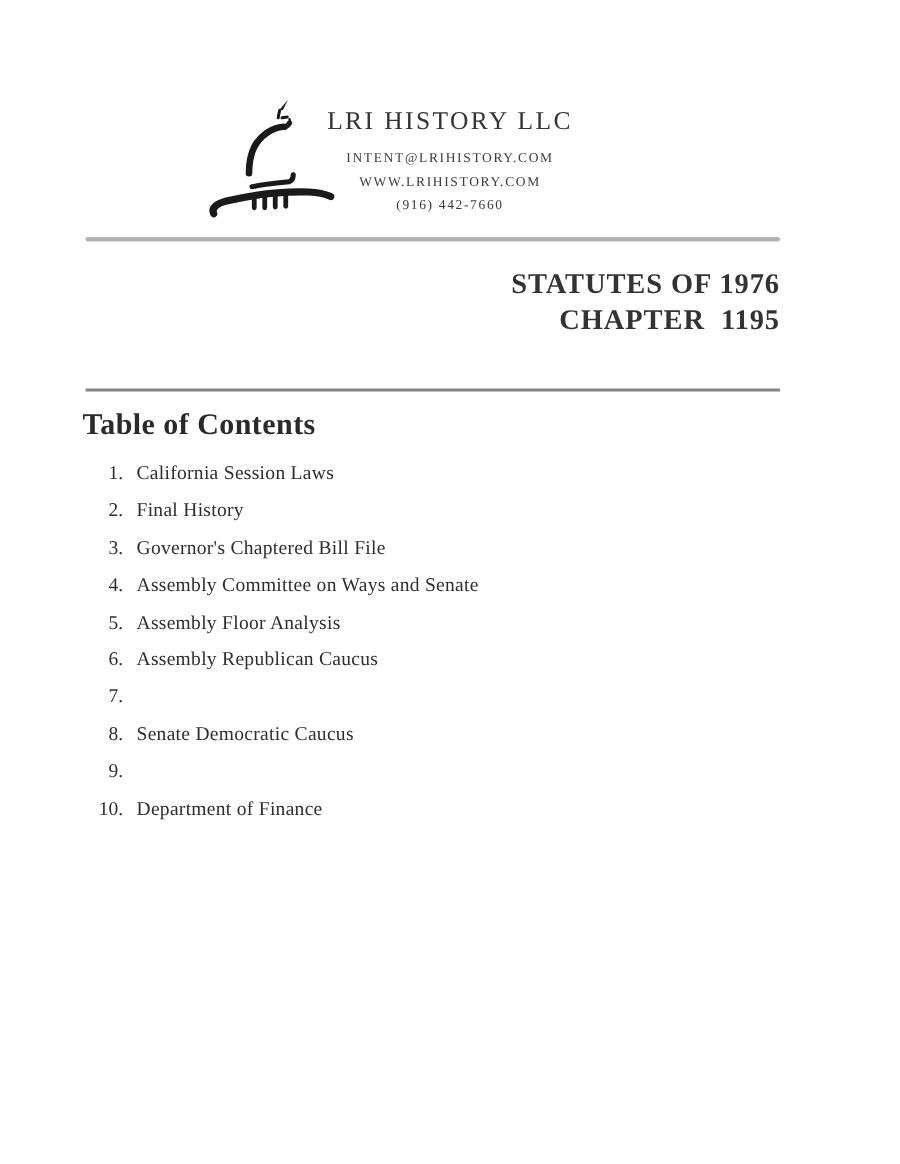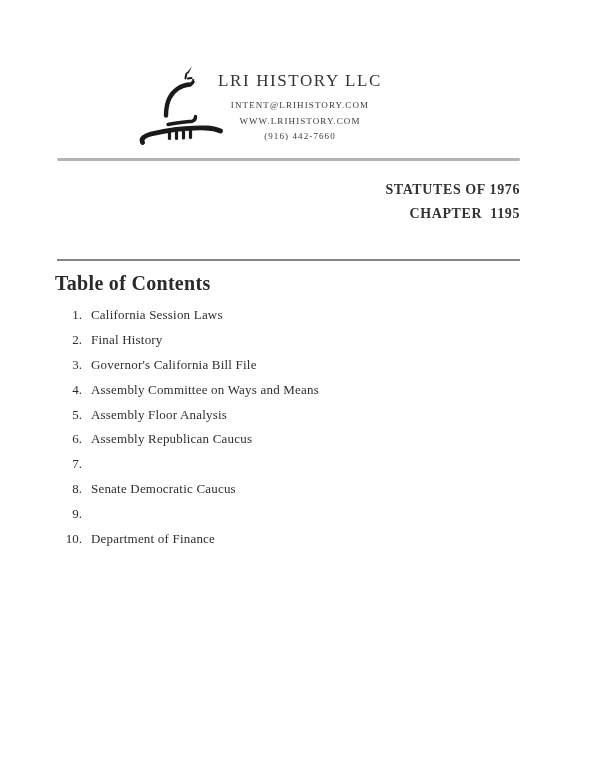--- a/index.html
+++ b/index.html
@@ -46,21 +46,21 @@
     position: absolute; top: 259px; left: 57px;
     width: 463px; height: 2px;
     background: #858585;
   }
 
   
   .statutes {
     position: absolute; top: 178px; right: 80px;
     text-align: right;
     font-weight: bold;
-    font-size: 14px;
+    font-size: 19px;
     line-height: 24px;
     letter-spacing: 0.6px;
     color: #333333;
   }
   .statutes div { white-space: pre; }
 
   
   .toc-heading {
     position: absolute; top: 272px; left: 55px;
     font-size: 20px;
@@ -138,25 +138,25 @@
     <li class="toc-item">
       <span class="toc-num">1.</span>
       <span class="toc-label">California Session Laws</span>
     </li>
     <li class="toc-item">
       <span class="toc-num">2.</span>
       <span class="toc-label">Final History</span>
     </li>
     <li class="toc-item">
       <span class="toc-num">3.</span>
-      <span class="toc-label">Governor's California Bill File</span>
+      <span class="toc-label">Governor's Chaptered Bill File</span>
     </li>
     <li class="toc-item">
       <span class="toc-num">4.</span>
-      <span class="toc-label">Assembly Committee on Ways and Means</span>
+      <span class="toc-label">Assembly Committee on Ways and Senate</span>
     </li>
     <li class="toc-item">
       <span class="toc-num">5.</span>
       <span class="toc-label">Assembly Floor Analysis</span>
     </li>
     <li class="toc-item">
       <span class="toc-num">6.</span>
       <span class="toc-label">Assembly Republican Caucus</span>
     </li>
     <li class="toc-item">

